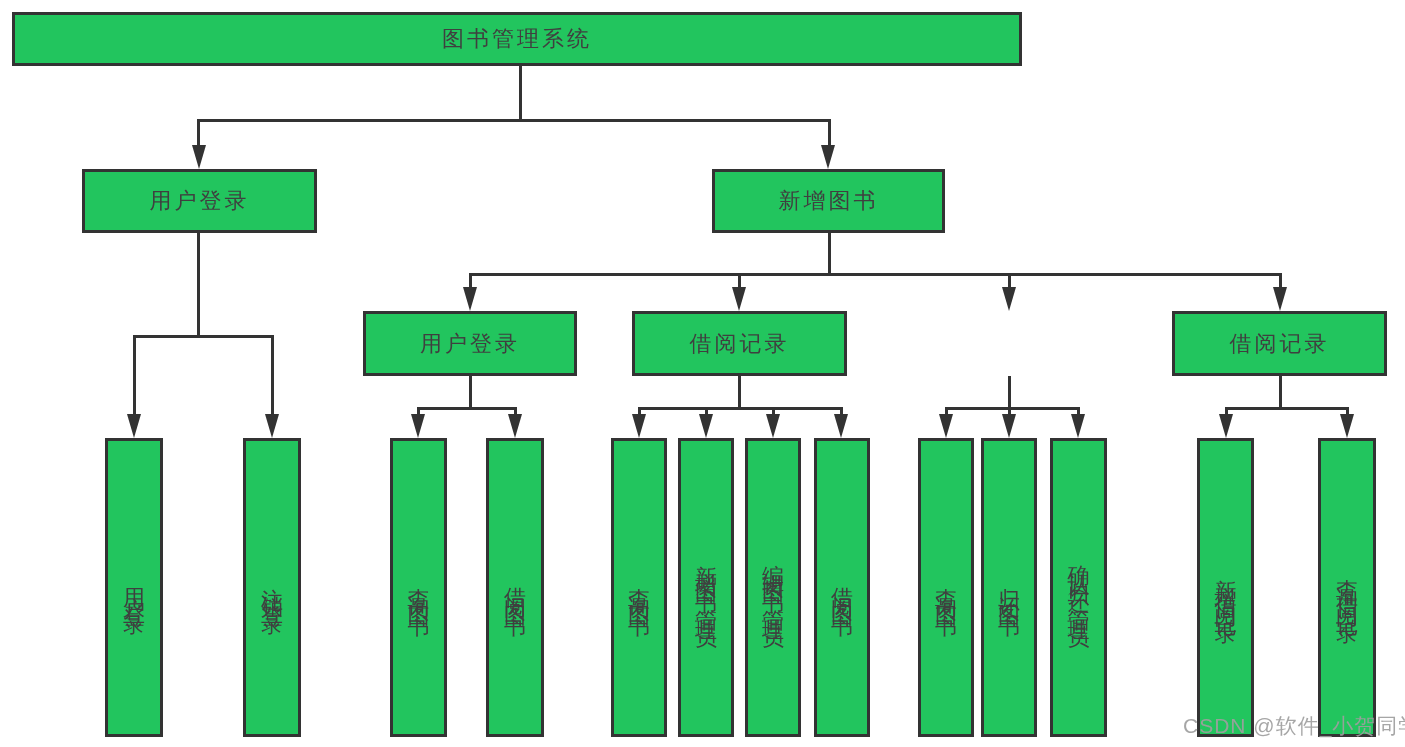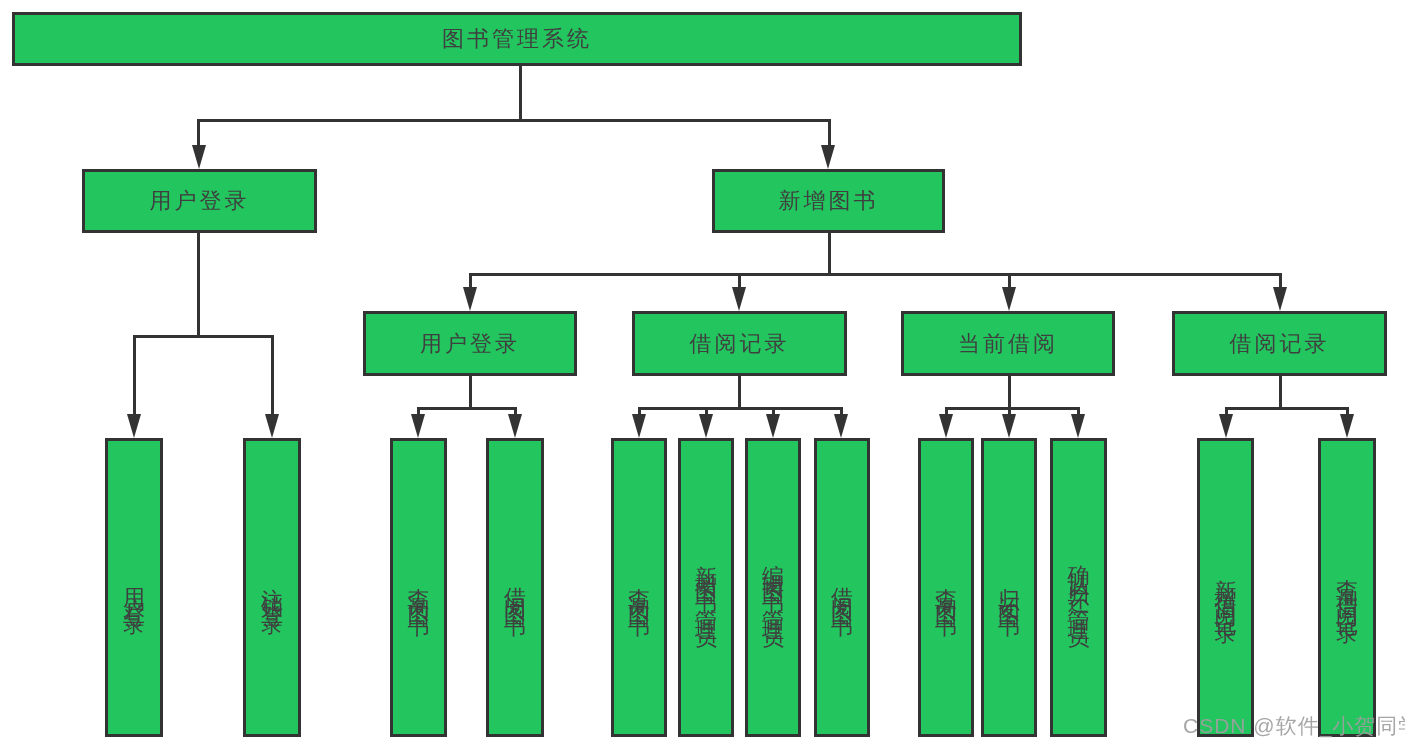--- a/index.html
+++ b/index.html
@@ -47,21 +47,20 @@
   <div class="arrow" style="left:463px;top:287px;"></div>
   <div class="v" style="left:738px;top:273px;height:15px;"></div>
   <div class="arrow" style="left:732px;top:287px;"></div>
   <div class="v" style="left:1008px;top:273px;height:15px;"></div>
   <div class="arrow" style="left:1002px;top:287px;"></div>
   <div class="v" style="left:1279px;top:273px;height:15px;"></div>
   <div class="arrow" style="left:1273px;top:287px;"></div>
 
   <div class="box" style="left:363px;top:311px;width:214px;height:65px;">用户登录</div>
   <div class="box" style="left:632px;top:311px;width:215px;height:65px;">借阅记录</div>
-  <div class="box" style="left:901px;top:311px;width:214px;height:65px;">当前借阅</div>
   <div class="box" style="left:1172px;top:311px;width:215px;height:65px;">借阅记录</div>
 
   <div class="v" style="left:469px;top:376px;height:31px;"></div>
   <div class="h" style="left:417px;top:407px;width:100px;"></div>
   <div class="v" style="left:417px;top:407px;height:8px;"></div>
   <div class="arrow" style="left:411px;top:414px;"></div>
   <div class="v" style="left:514px;top:407px;height:8px;"></div>
   <div class="arrow" style="left:508px;top:414px;"></div>
 
   <div class="v" style="left:738px;top:376px;height:31px;"></div>

